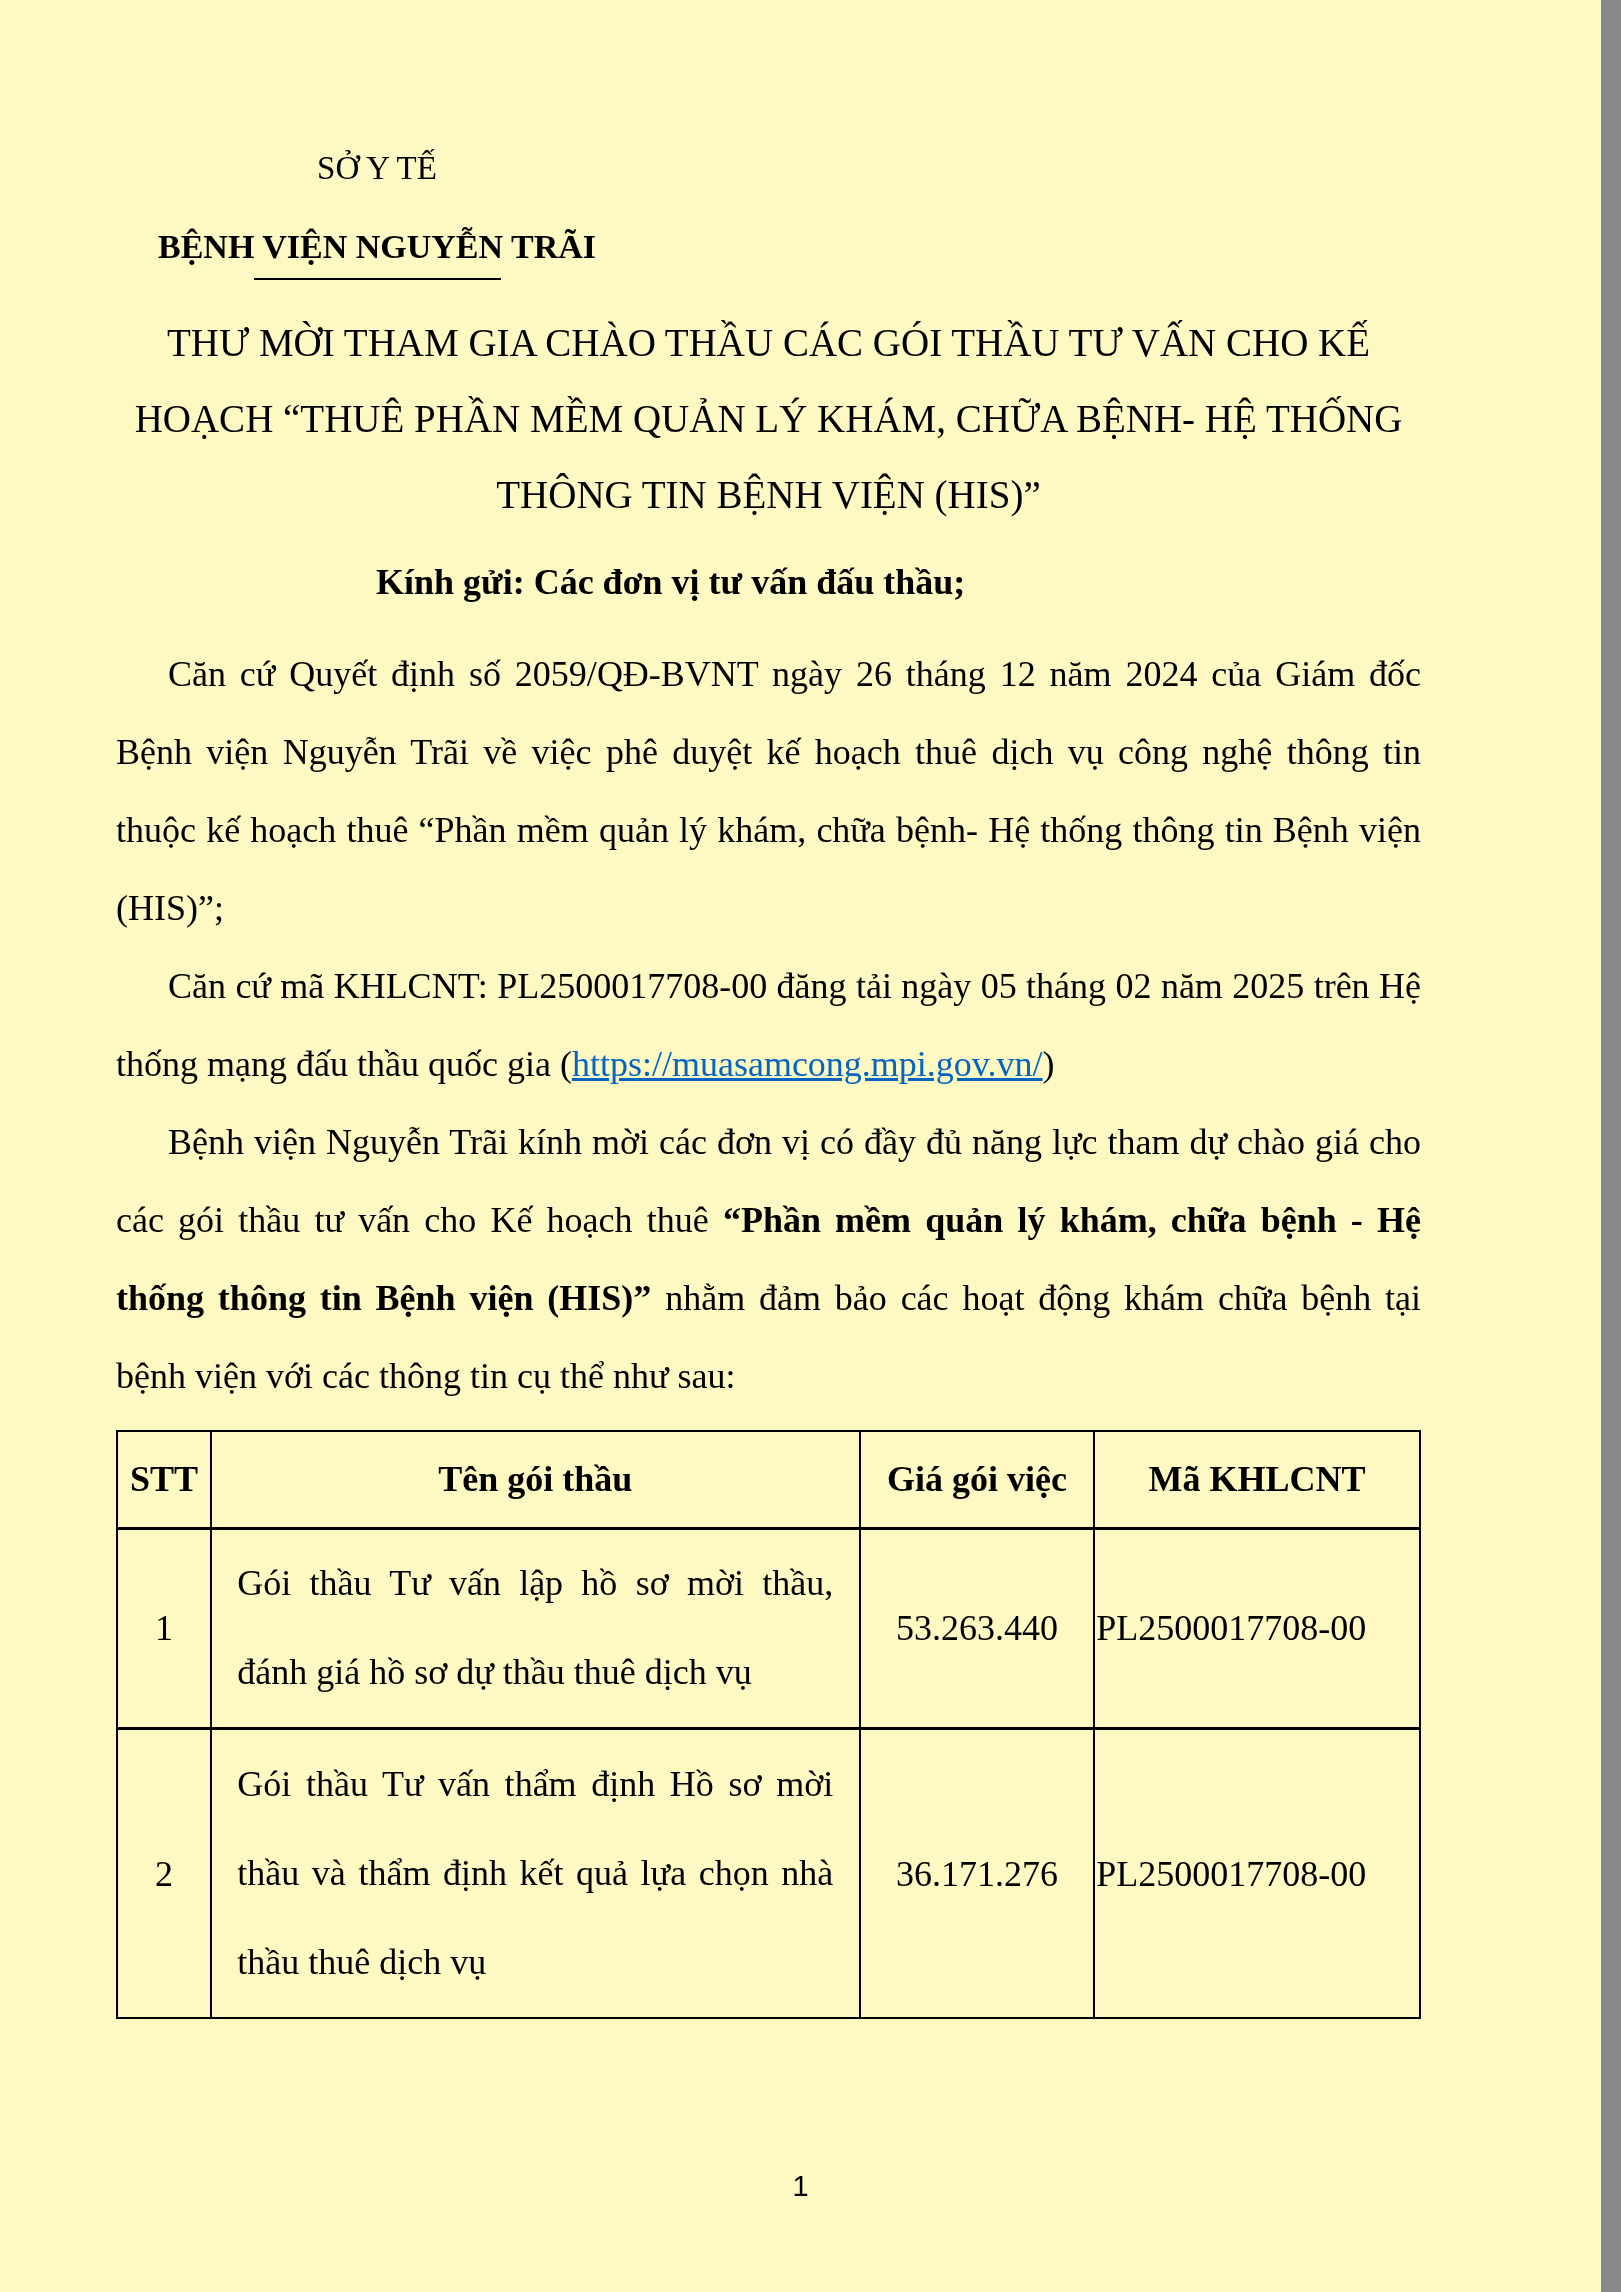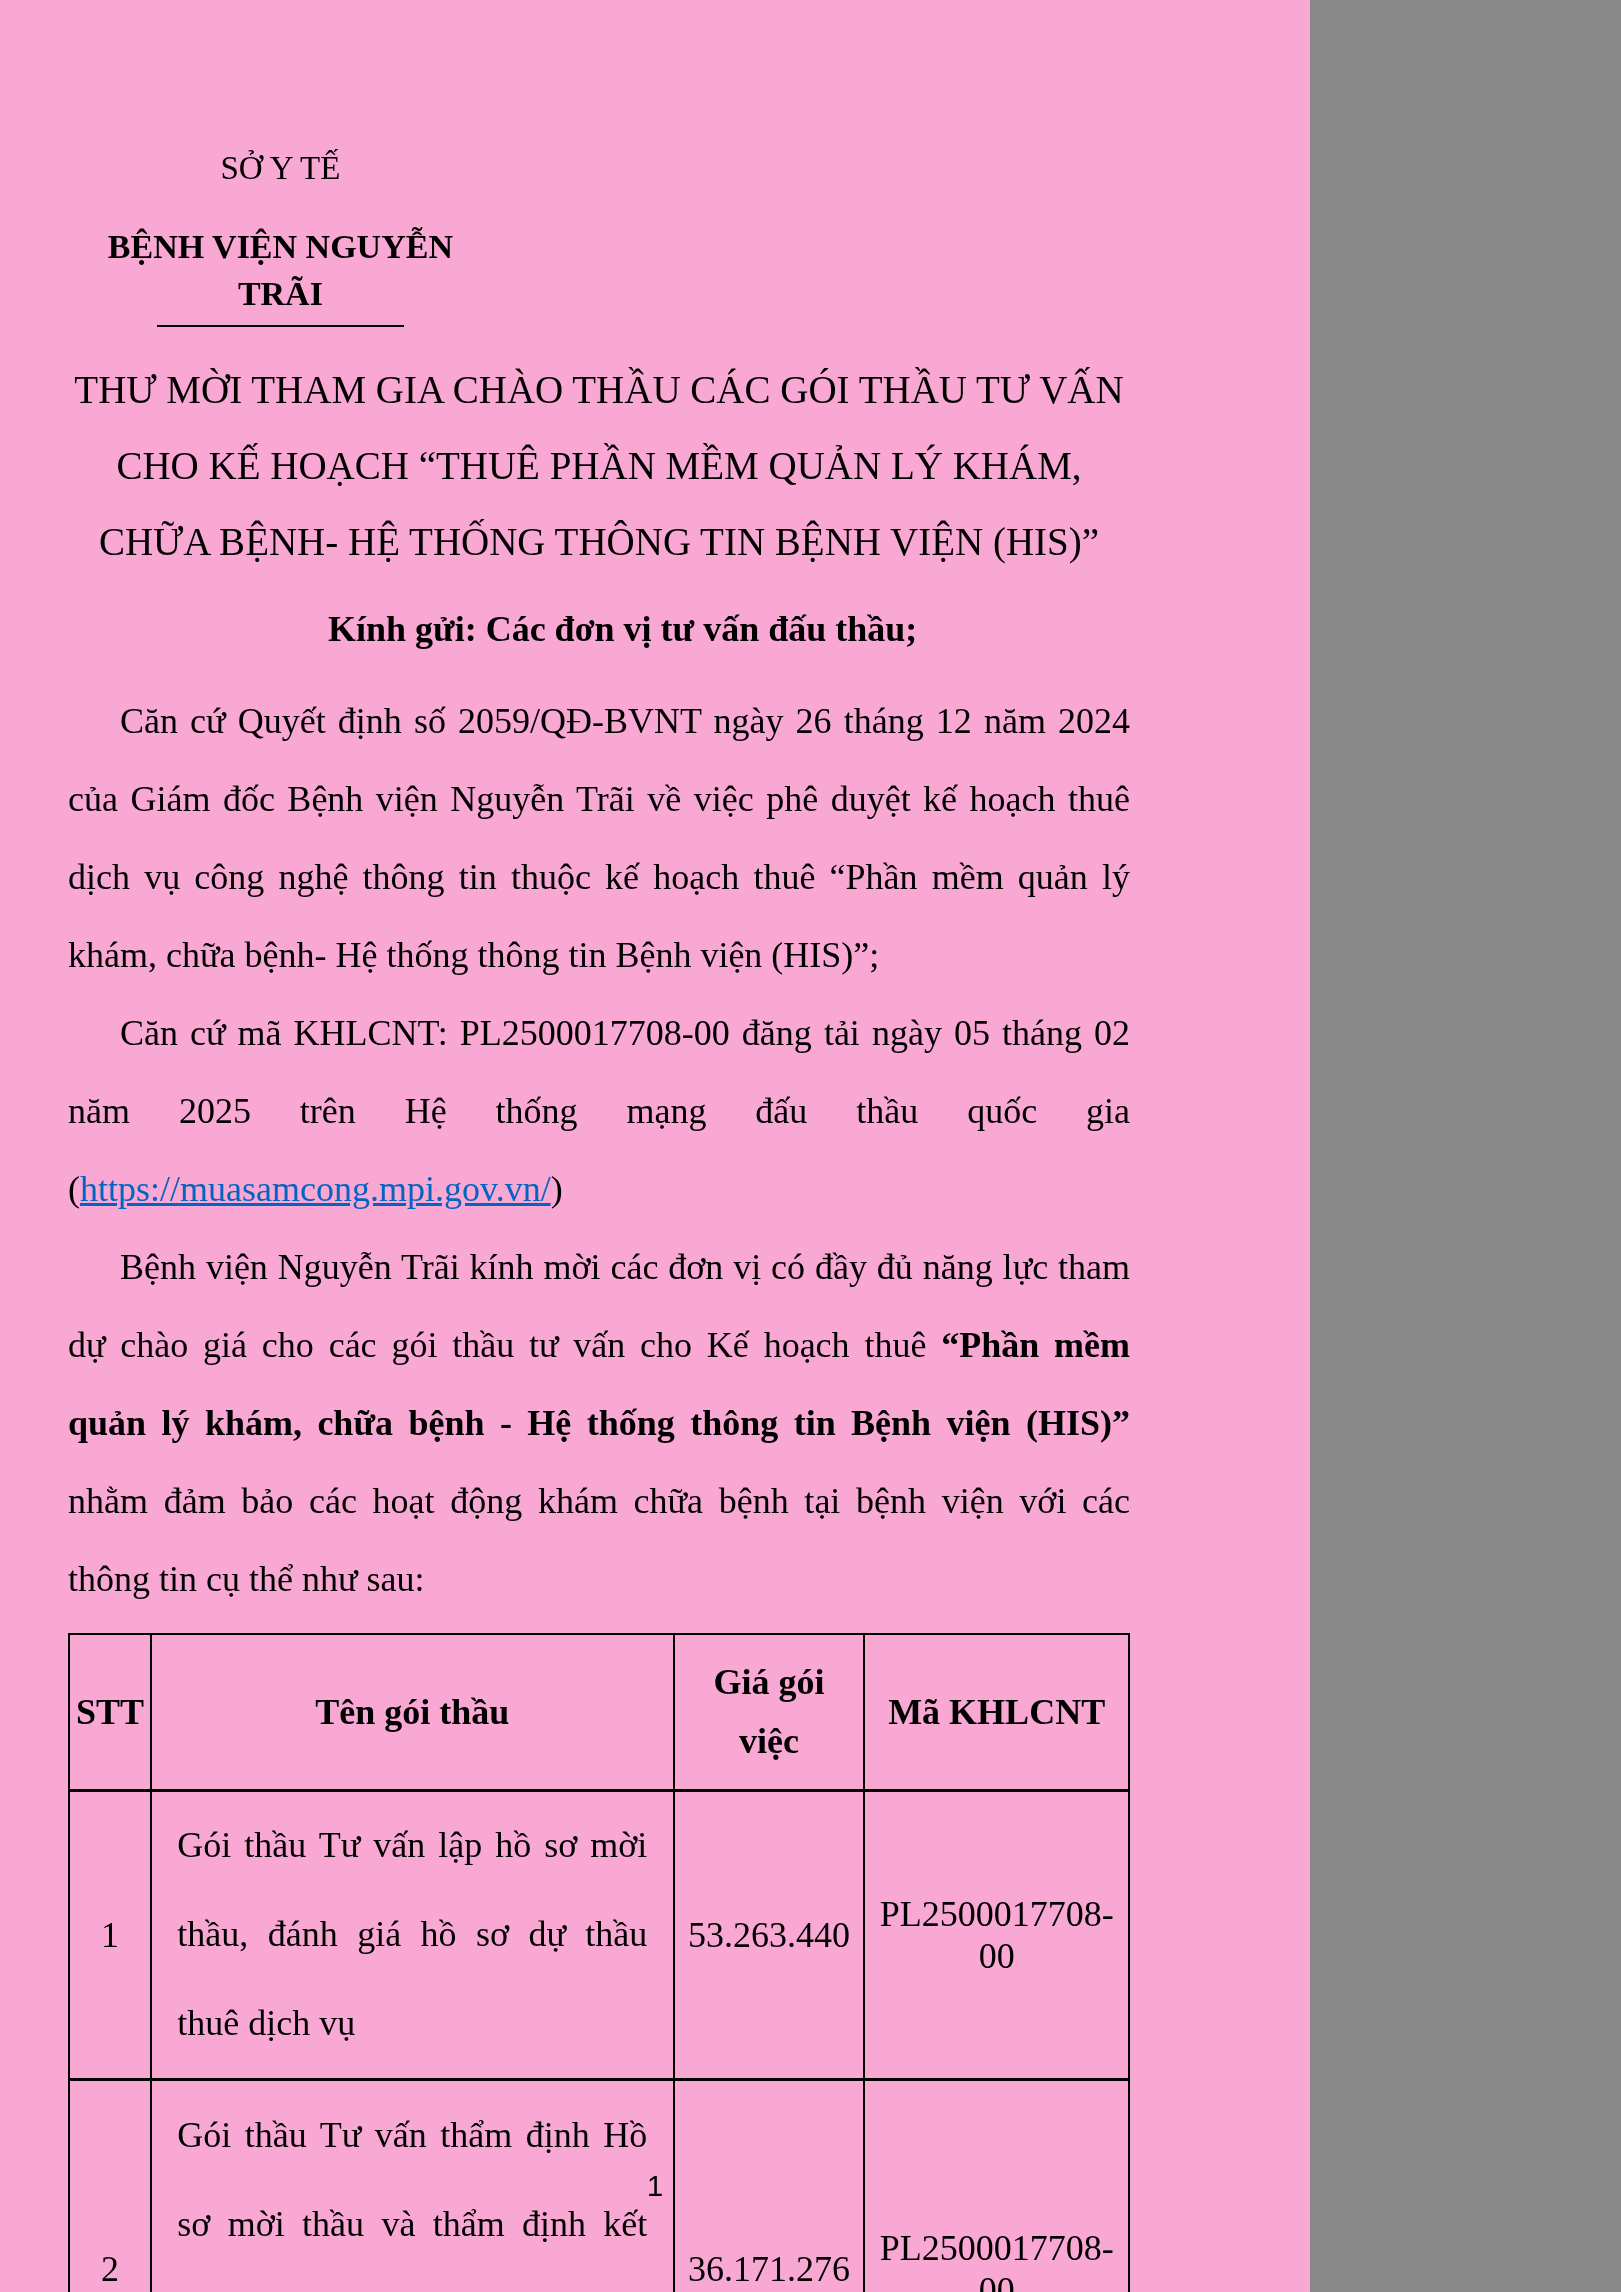--- a/index.html
+++ b/index.html
@@ -1,23 +1,23 @@
 <!DOCTYPE html>
 <html><head>
 <meta charset="utf-8">
 <style>
   html,body{margin:0;padding:0;background:#888;}
   .page{
     position:relative;
-    width:1310px;height:2293px;
-    background:#f9a8d4;
+    width:1601px;height:2293px;
+    background:#fef9c3;
     color:#000;
     font-family:"Liberation Serif","DejaVu Serif",serif;
     box-sizing:border-box;
-    padding:145px 180px 0 68px;
+    padding:145px 180px 0 116px;
     overflow:hidden;
   }
   
   .head{display:flex;width:100%;}
   .head-left{width:40%;text-align:center;font-size:33px;line-height:47px;}
   .head-left .org-line1{margin-bottom:31px;}
   .head-left .org-line2{margin-bottom:5.9px;}
   .head-left .org-line3{font-weight:bold;font-size:34px;}
   .head-rule{width:247px;border-top:2.9px solid #000;margin:7.8px auto 0 auto;}
   .head-right{width:60%;text-align:center;}
@@ -57,21 +57,21 @@
   table.pkg{border:2.9px solid #000;}
   table.pkg thead th{
     font-weight:bold;text-align:center;
     padding:17.6px 5.9px;line-height:59px;
     border-bottom:3.9px solid #000;
   }
   table.pkg tbody tr:first-child td{border-bottom:3.9px solid #000;}
   td.c-stt{text-align:center;}
   td.c-name{text-align:justify;padding:9.8px 25.5px;line-height:89px;font-family:Liberation Serif, serif;}
   td.c-price{text-align:center;}
-  td.c-code{text-align:center;margin-top:16px;}
+  td.c-code{margin-top:16px;}
   
   .page-number{
     position:absolute;left:0;bottom:90px;width:100%;
     text-align:center;
     font-family:"Liberation Sans","DejaVu Sans",sans-serif;
     font-size:29px;
   }
 </style>
 </head>
 <body>

